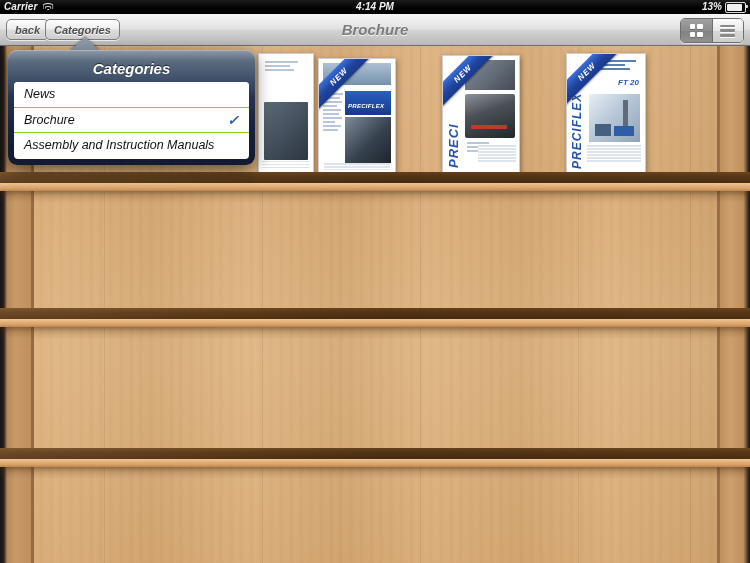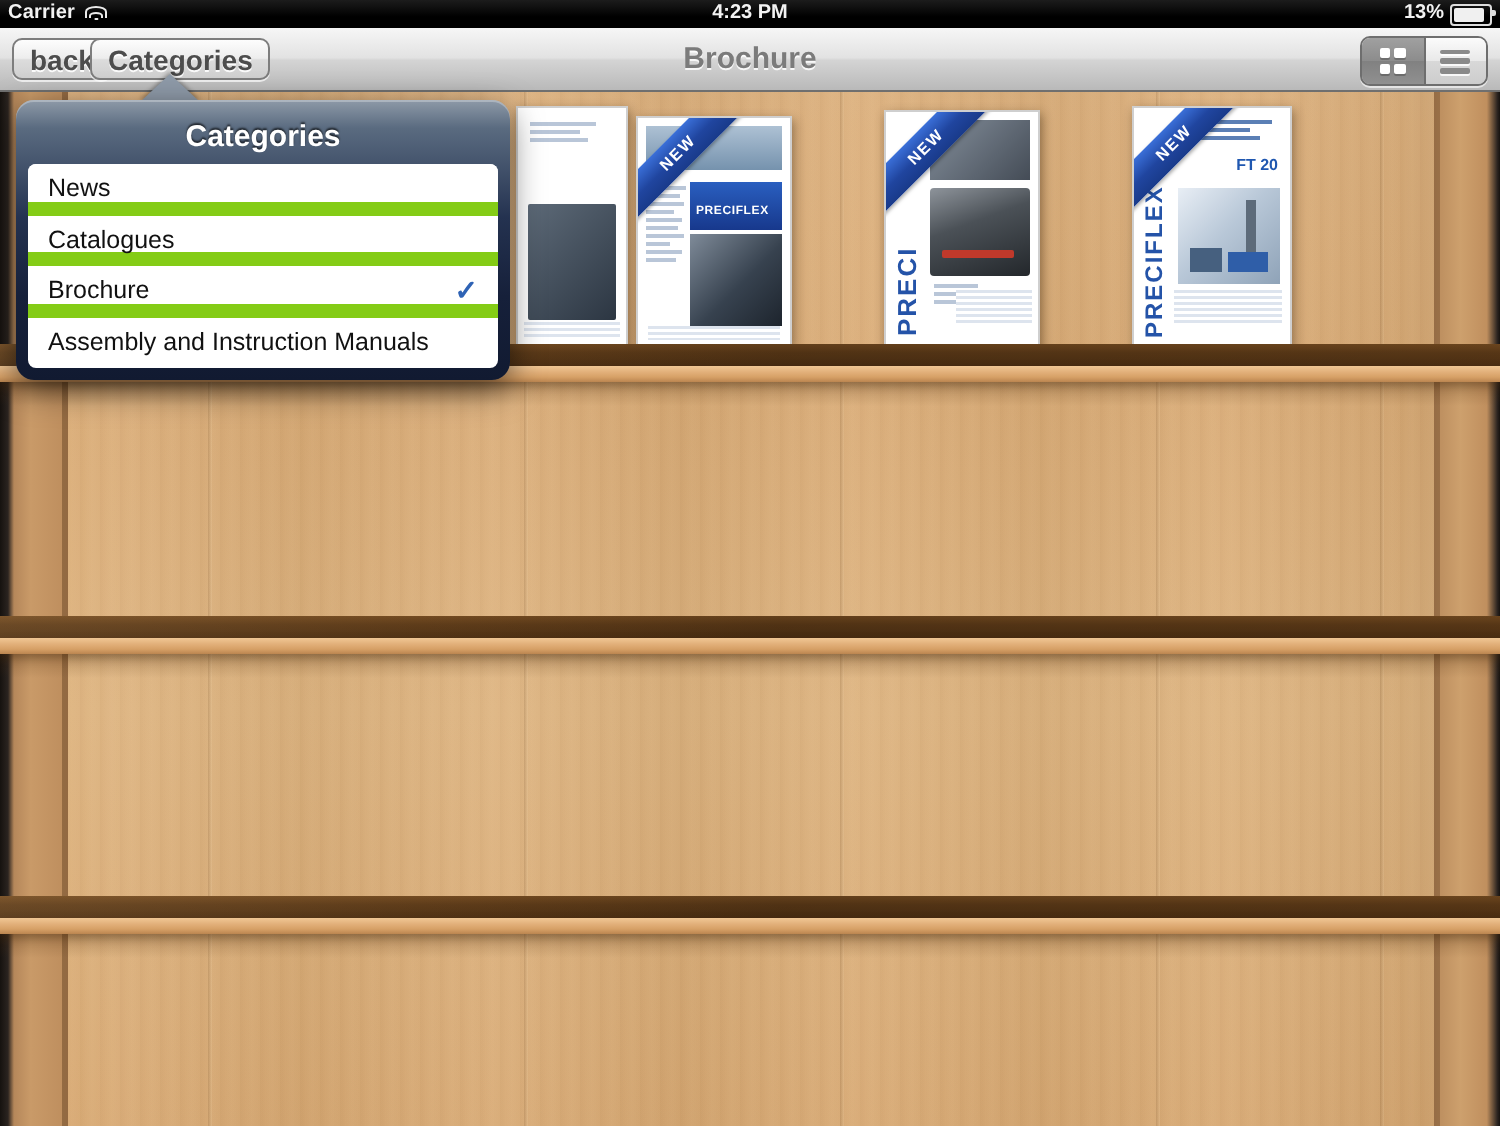--- a/index.html
+++ b/index.html
@@ -2,21 +2,21 @@
 <html><head>
 <meta charset="utf-8">
 <style>
   html,body{margin:0;padding:0;}
   body{
     width:750px;height:563px;overflow:hidden;
     font-family:"Liberation Sans", sans-serif;
     background:#000;
     -webkit-font-smoothing:antialiased;
   }
-  .screen{position:relative;width:750px;height:563px;overflow:hidden;}
+  .screen{position:relative;width:750px;height:563px;overflow:hidden;font-style:italic;}
 
   
   .statusbar{
     position:absolute;left:0;top:0;width:750px;height:14px;
     background:linear-gradient(#1c1c1c 0%, #000 60%, #000 100%);
     color:#f2f2f2;font-size:10px;line-height:14px;font-weight:bold;
     z-index:60;
   }
   .sb-left{position:absolute;left:4px;top:0;display:flex;align-items:center;gap:5px;height:14px;}
   .sb-carrier{font-size:10px;letter-spacing:0.1px;}
@@ -41,21 +41,21 @@
   .tb-title{
     position:absolute;left:0;top:0;width:750px;height:31px;line-height:31px;
     text-align:center;font-size:15px;font-weight:bold;color:#7b7b7b;
     text-shadow:0 1px 0 rgba(255,255,255,0.85);
   }
   .tb-btn{
     position:absolute;top:5px;height:21px;line-height:20px;
     padding:0 8px;border:1px solid #7d7d7d;border-radius:5px;
     background:linear-gradient(#fdfdfd 0%, #ededed 48%, #dcdcdc 52%, #cfcfcf 100%);
     box-shadow:0 1px 0 rgba(255,255,255,0.7);
-    font-size:14px;font-weight:bold;color:#4d4d4d;
+    font-size:11px;font-weight:bold;color:#4d4d4d;
     text-shadow:0 1px 0 rgba(255,255,255,0.9);
     box-sizing:border-box;
   }
   .tb-btn.back{left:6px;}
   .tb-btn.cats{left:45px;}
 
   .segctl{
     position:absolute;right:6px;top:4px;height:23px;width:62px;
     border:1px solid #6e6e6e;border-radius:5px;overflow:hidden;display:flex;
     box-shadow:0 1px 0 rgba(255,255,255,0.6);
@@ -156,21 +156,21 @@
     background:linear-gradient(180deg,#8e9aa8 0%, #5a6b80 10%, #243250 42%, #16203a 70%, #111a31 100%);
     box-shadow:0 5px 16px rgba(0,0,0,0.55), inset 0 1px 0 rgba(255,255,255,0.28);
   }
   .pop-title{
     height:26px;line-height:26px;text-align:center;color:#fff;
     font-size:15px;font-weight:bold;text-shadow:0 -1px 1px rgba(0,0,0,0.65);
   }
   .pop-list{background:#fff;border-radius:4px;overflow:hidden;}
   .pop-row{
     position:relative;height:25.5px;line-height:25.5px;padding:0 10px;
-    font-size:12.5px;color:#111;border-bottom:7px solid #84cc16;
+    font-size:12.5px;color:#111;border-bottom:1px solid #84cc16;
     box-sizing:border-box;background:#fff;
   }
   .pop-row:last-child{border-bottom:none;border-radius:10px;}
   .pop-check{
     position:absolute;right:10px;top:0;height:25.5px;line-height:25.5px;
     color:#2f63b5;font-size:14px;font-weight:bold;
   }
 </style>
 </head>
 <body>
@@ -179,21 +179,21 @@
 
   <div class="statusbar">
     <div class="sb-left">
       <span class="sb-carrier">Carrier</span>
       <span class="wifi-icon">
           <i></i>
           <i></i>
           <i></i>
         </span>
     </div>
-    <div class="sb-center">4:23 PM</div>
+    <div class="sb-center">4:14 PM</div>
     <div class="sb-right">
       <span>13%</span>
       <span class="batt">
           <i></i>
         </span>
     </div>
   </div>
 
   <div class="toolbar">
     <div class="tb-title">Brochure</div>
@@ -322,23 +322,20 @@
 
   <div class="popover">
     <div class="pop-arrow"></div>
     <div class="pop-body">
       <div class="pop-title">Categories</div>
       <div class="pop-list">
         <div class="pop-row">
           <span>News</span>
         </div>
         <div class="pop-row">
-          <span>Catalogues</span>
-        </div>
-        <div class="pop-row">
           <span>Brochure</span>
           <span class="pop-check">✓</span>
         </div>
         <div class="pop-row">
           <span>Assembly and Instruction Manuals</span>
         </div>
       </div>
     </div>
   </div>
 

